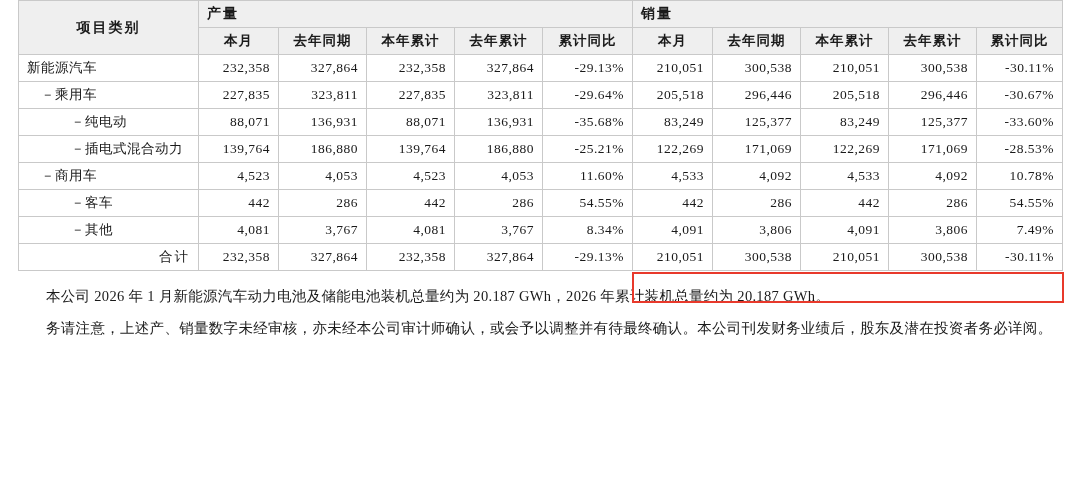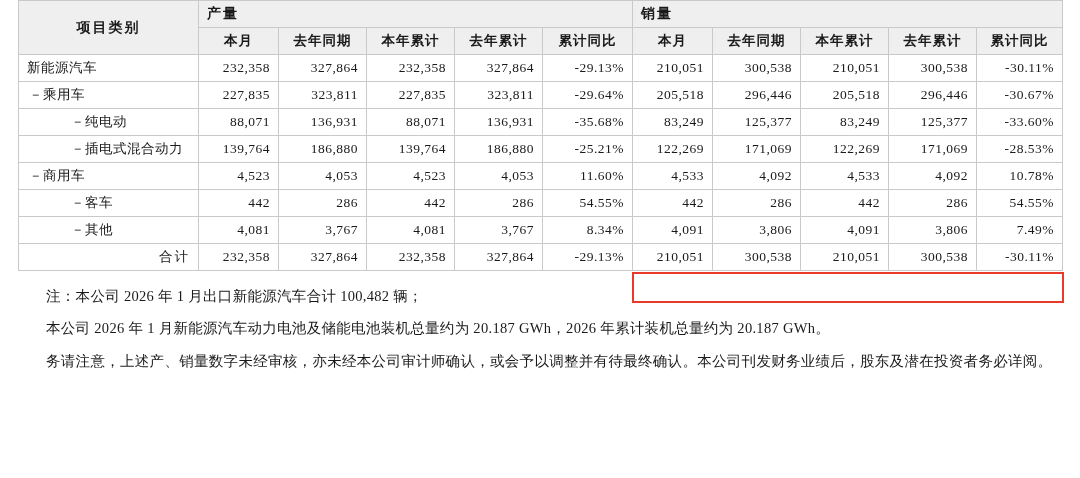--- a/index.html
+++ b/index.html
@@ -61,21 +61,21 @@
     font-weight: bold;
     font-size: 14px;
     letter-spacing: 2px;
   }
   td.label {
     text-align: left;
     letter-spacing: 0.5px;
     font-size: 13.5px;
     padding-left: 8px;
   }
-  td.label.indent1 { padding-left: 10px; }
+  td.label.indent1 { padding-left: 22px; }
   td.label.indent2 { padding-left: 52px; }
   td.num {
     text-align: right;
     font-family: "Liberation Serif", "DejaVu Serif", serif;
     letter-spacing: 0.5px;
   }
   tr.total td {
     font-weight: normal;
   }
   tr.total td.label {
@@ -248,18 +248,17 @@
         <td class="num">210,051</td>
         <td class="num">300,538</td>
         <td class="num">-30.11%</td>
       </tr>
     </tbody>
   </table>
 
   <div class="highlight-box" style="left: 631.516px; top: 271.5px; width: 432.016px; height: 31px; border-color: rgb(232, 57, 43);"></div>
 
   <div class="notes">
-    <p class="indent">注：本公司 2026 年 1 月出口新能源汽车合计 100,482 辆；</p>
     <p class="hang">本公司 2026 年 1 月新能源汽车动力电池及储能电池装机总量约为 20.187 GWh，2026 年累计装机总量约为 20.187 GWh。</p>
     <p class="indent">务请注意，上述产、销量数字未经审核，亦未经本公司审计师确认，或会予以调整并有待最终确认。本公司刊发财务业绩后，股东及潜在投资者务必详阅。</p>
   </div>
 
 </div>
 
 </body></html>

